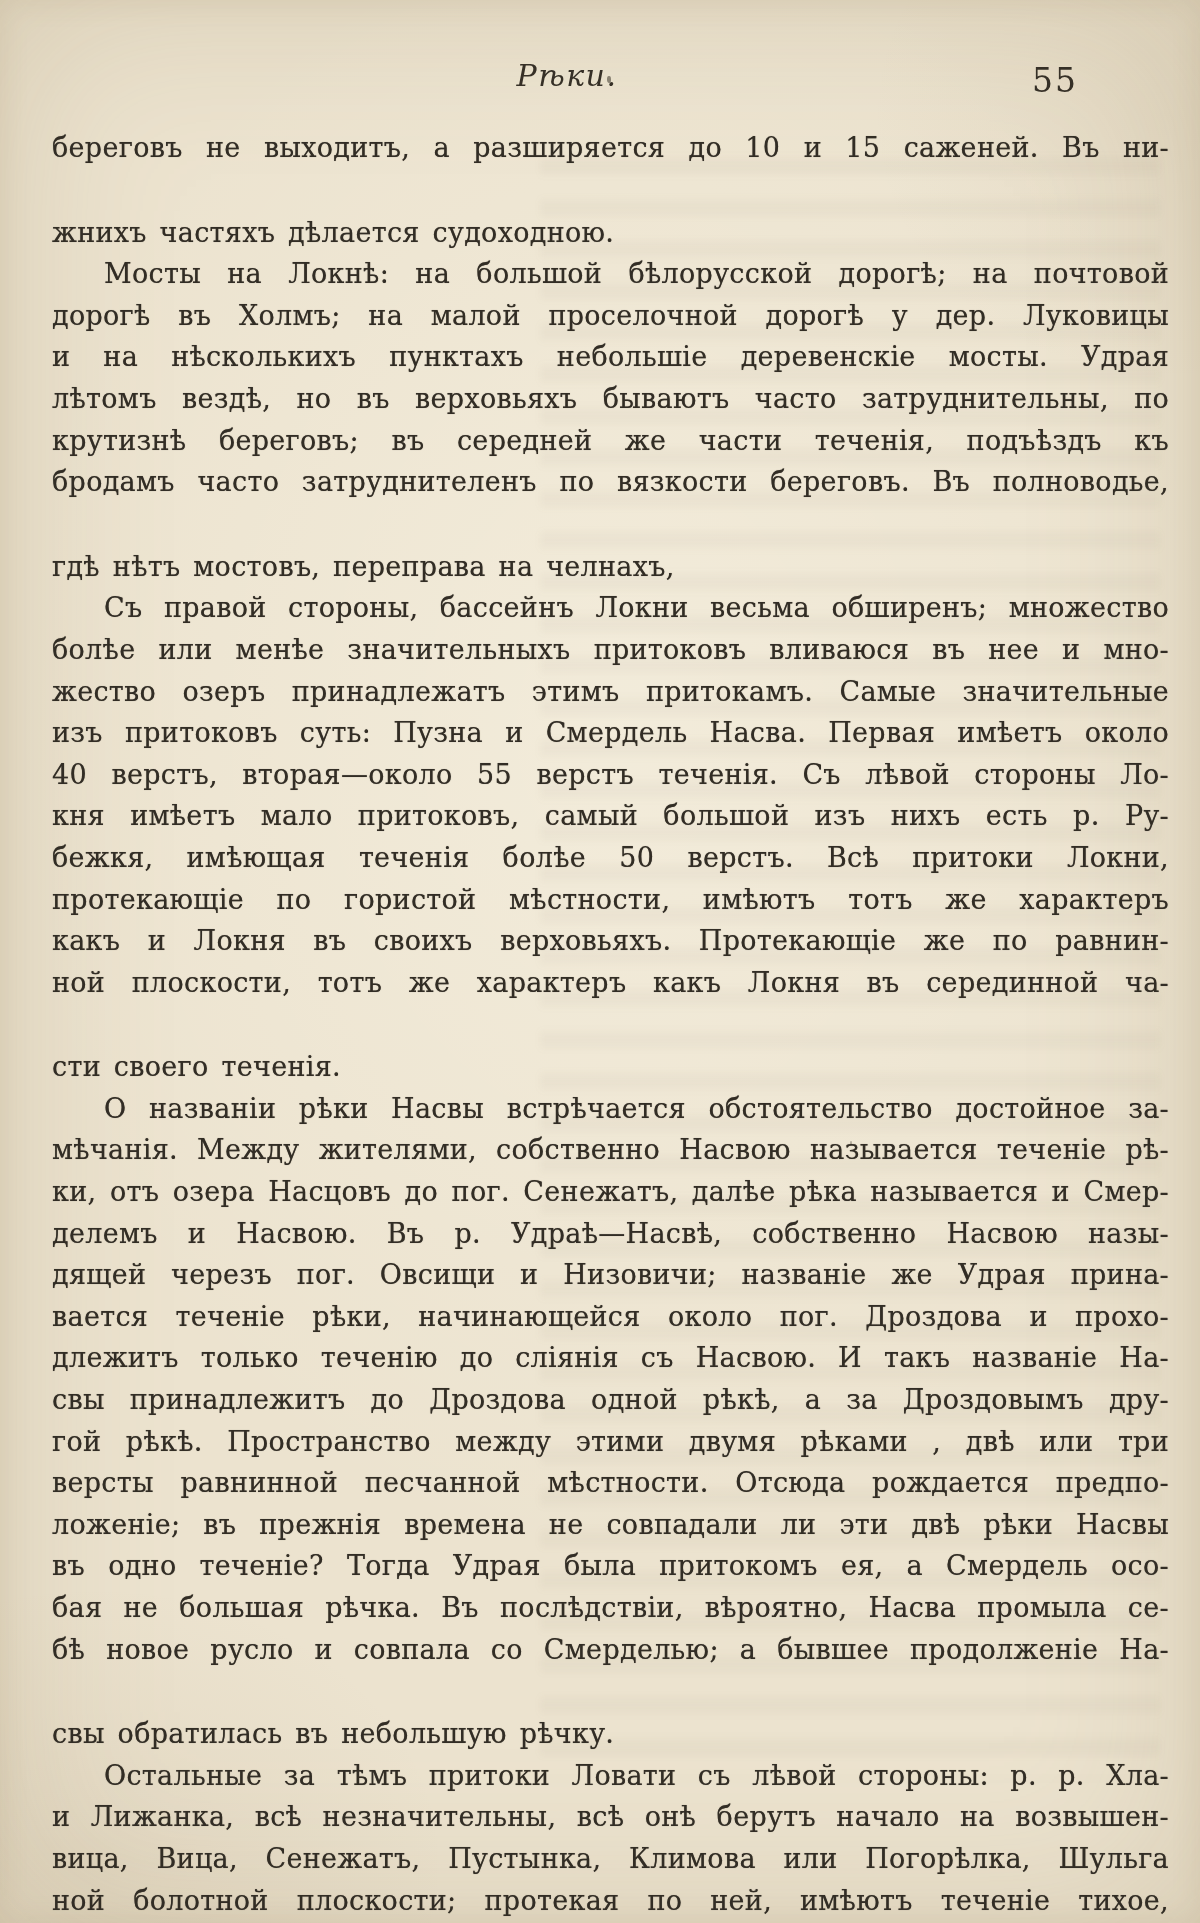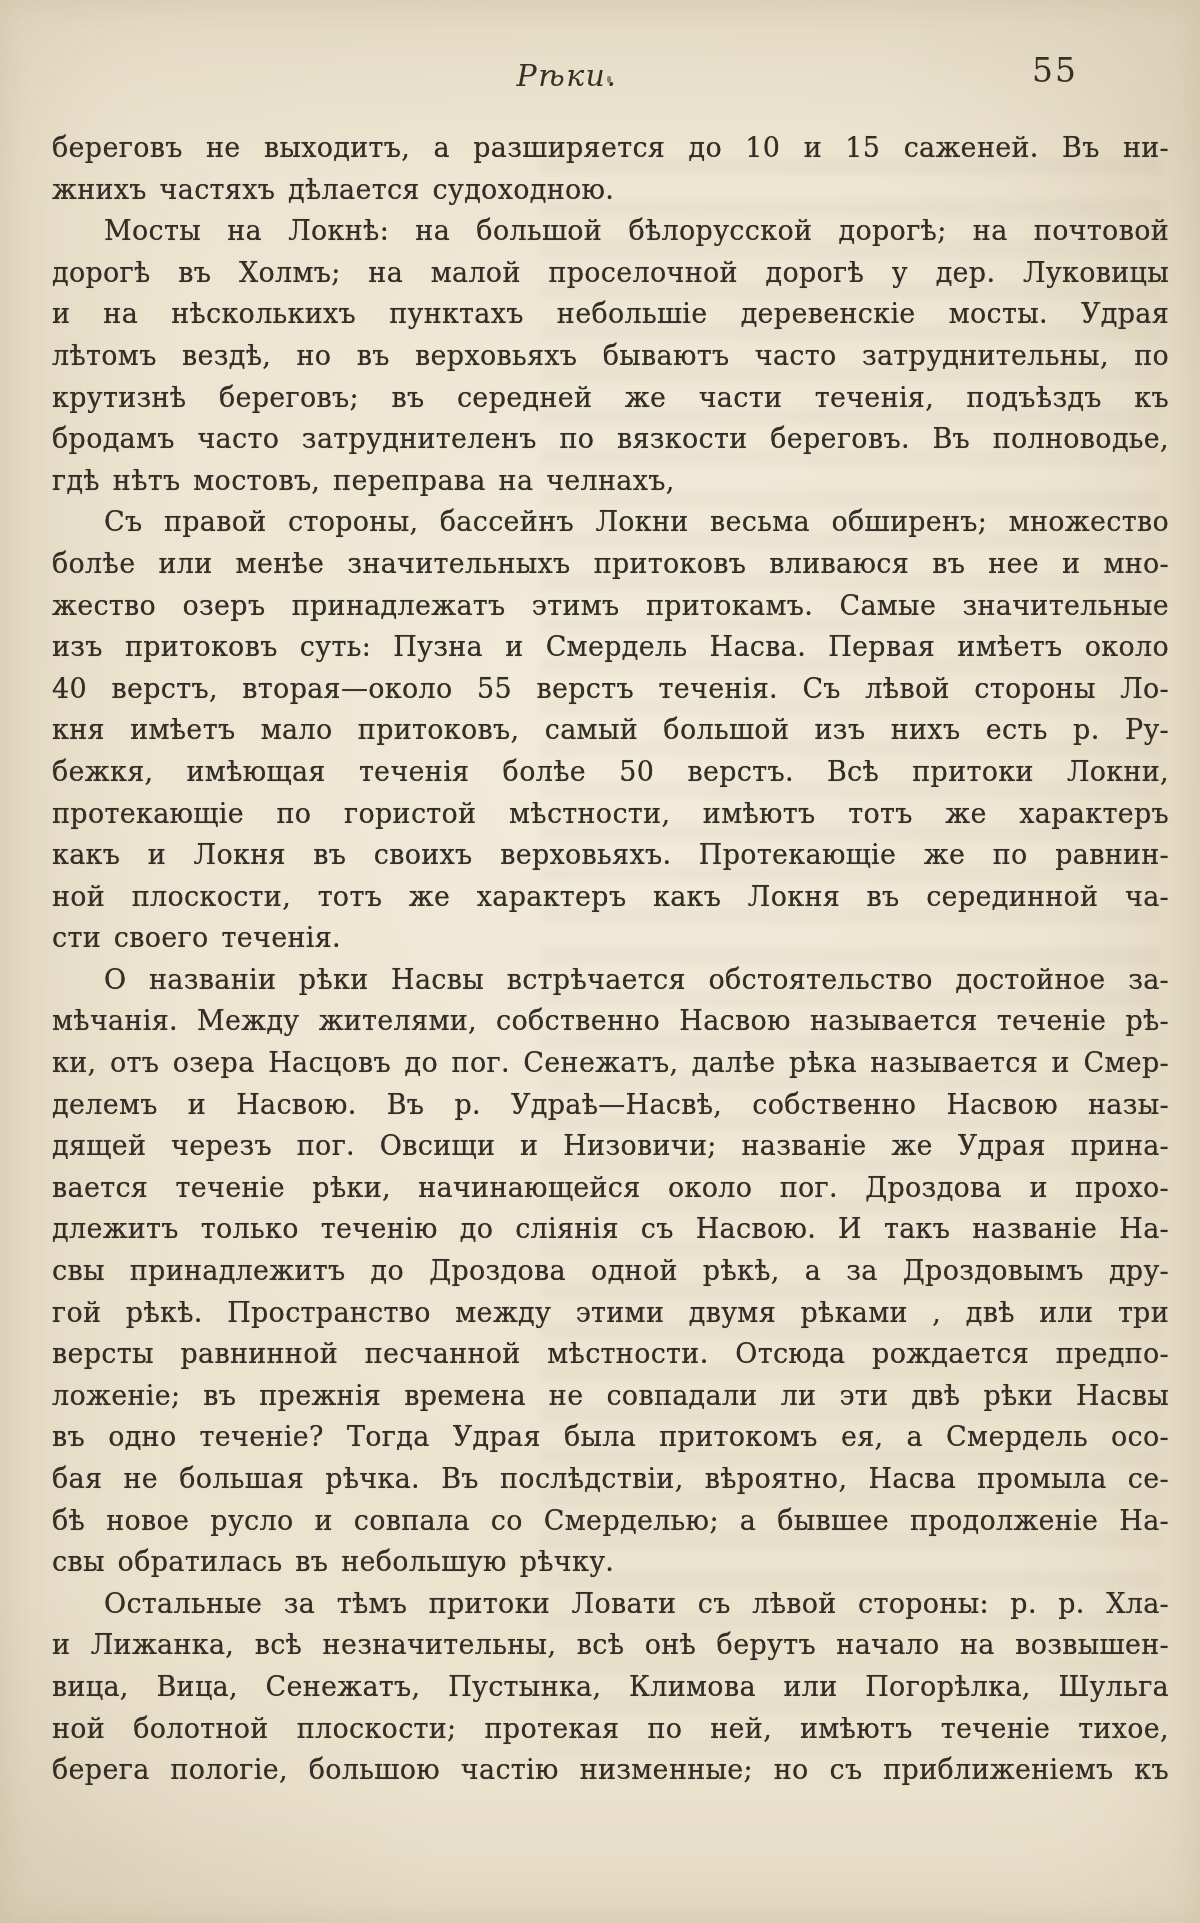--- a/index.html
+++ b/index.html
@@ -62,21 +62,21 @@
     width: 1134px;
     text-align: center;
     font-style: italic;
     font-size: 30px;
     line-height: 40px;
     letter-spacing: 1.5px;
     color: #363027;
   }
   .page-number {
     position: absolute;
-    top: 50px;
+    top: 60px;
     right: 122px;
     font-size: 33px;
     line-height: 42px;
     letter-spacing: 2px;
     color: #363027;
     margin-left: 7px;
   }
   .text-block {
     position: absolute;
     top: 127px;
@@ -88,21 +88,21 @@
     font-size: 27px;
     line-height: 41.6px;
     letter-spacing: 0.3px;
     word-spacing: 4px;
     text-align: justify;
     text-align-last: justify;
     white-space: normal;
     text-shadow: 0 0 0.7px rgba(50,45,37,0.65);
   }
   .line.first-indent { text-indent: 52px; }
-  .line.last-left { text-align-last: left; }
+  .line.last-left { text-align-last: left; margin-top: 43px; }
 </style>
 </head>
 <body>
 
 <div class="page">
   <div class="ghosting"></div>
   <div class="specks"></div>
 
   <div class="running-title">Рѣки.</div>
 

